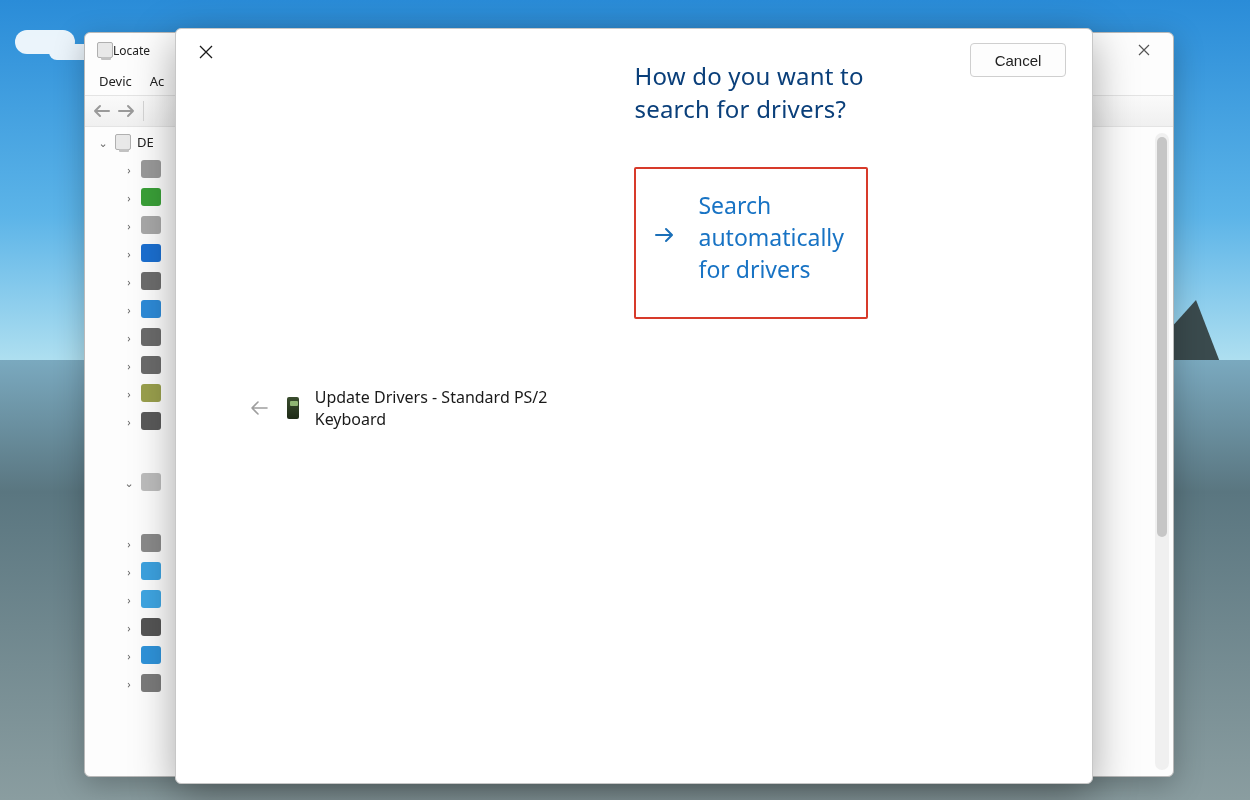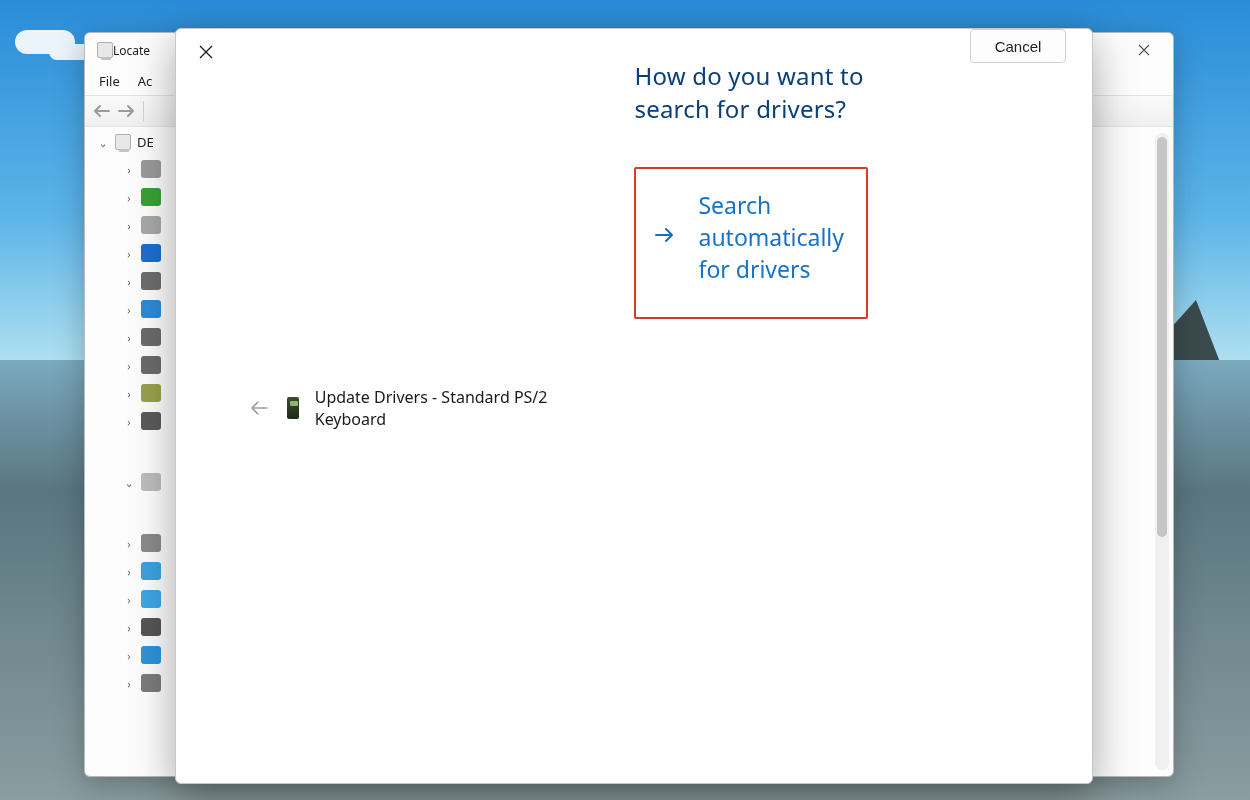--- a/index.html
+++ b/index.html
@@ -182,21 +182,21 @@
       margin-left: 34px;
       margin-top: 8px;
       color:#2185d0;
       font-size: 16px;
       line-height: 1.55;
       max-width: 640px;
     }
 
     .dialog-footer {
       height: 62px;
-      display:flex; align-items:flex-start; justify-content:flex-end;
+      display:flex; align-items:center; justify-content:flex-end;
       padding: 0 26px;
     }
     .btn-cancel {
       min-width: 96px;
       height: 34px;
       padding: 0 18px;
       background:#fdfdfd;
       border:1px solid #cfcfcf;
       border-radius:4px;
       font-size: 15px;
@@ -223,21 +223,21 @@
   <div class="devmgr-title">
     <span class="dm-computer-icon"></span>
     <span>Locate</span>
     <div class="devmgr-close">
       <svg viewBox="0 0 12 12">
           <path d="M1 1 L11 11 M11 1 L1 11" stroke="currentColor" stroke-width="1.2" fill="none"></path>
         </svg>
     </div>
   </div>
   <div class="devmgr-menu">
-    <span>File</span>
+    <span>Devic</span>
     <span>Ac</span>
   </div>
   <div class="devmgr-toolbar">
     <div class="nav-arrow">
       <svg viewBox="0 0 18 14">
           <path d="M7 2 L2 7 L7 12 M2 7 H16" stroke="currentColor" stroke-width="2" fill="none" stroke-linecap="round" stroke-linejoin="round"></path>
         </svg>
     </div>
     <div class="nav-arrow">
       <svg viewBox="0 0 18 14">

